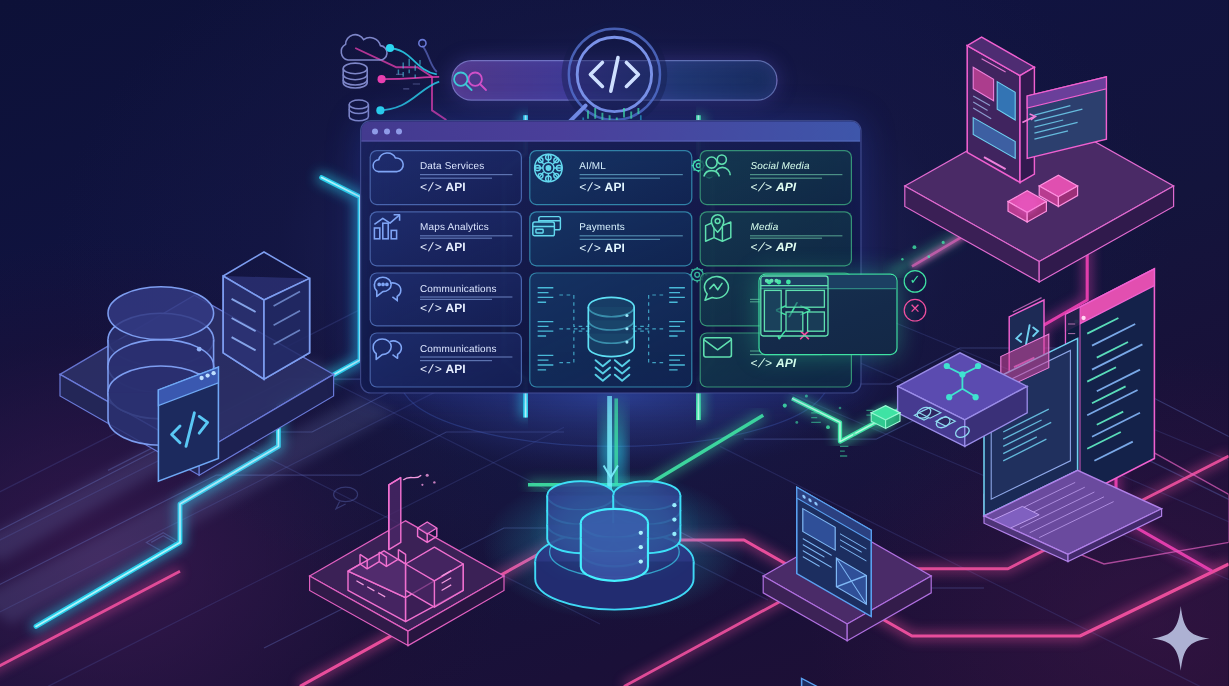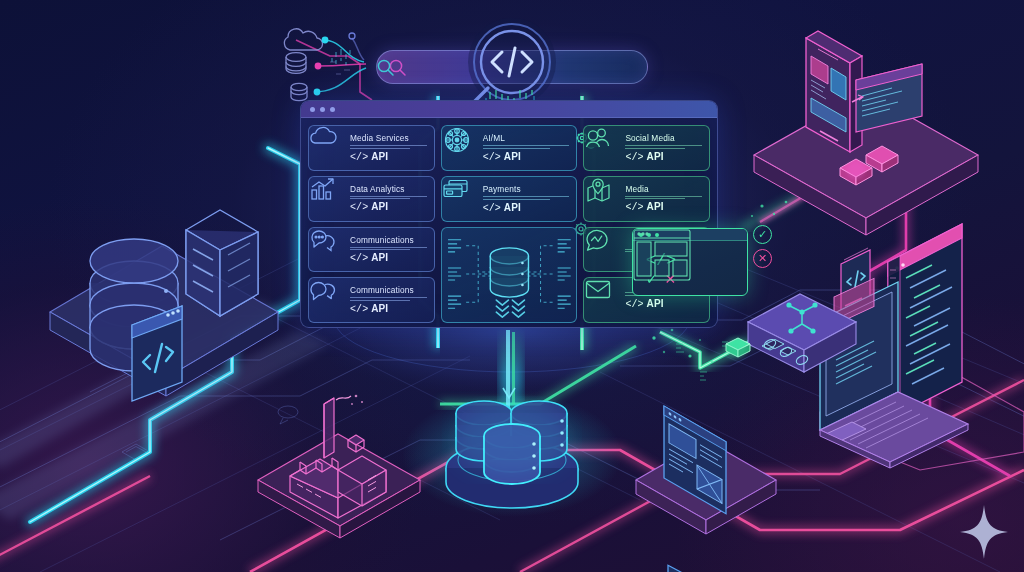--- a/index.html
+++ b/index.html
@@ -56,21 +56,21 @@
     border: 1px solid rgba(110,150,230,0.55);
     background: linear-gradient(155deg, rgba(32,48,115,0.80), rgba(22,33,88,0.72));
     padding: 5px 7px 5px 6px;
     display: flex; align-items: center; gap: 5px;
     flex: 1;
     min-height: 0;
   }
   .card.cyan { border-color: rgba(70,190,220,0.60);
     background: linear-gradient(155deg, rgba(22,56,104,0.82), rgba(16,40,84,0.74)); }
   .card.green { border-color: rgba(80,215,150,0.58);
-    background: linear-gradient(155deg, rgba(20,62,80,0.80), rgba(16,46,70,0.72)); }
+    background: linear-gradient(155deg, rgba(20,62,80,0.80), rgba(16,46,70,0.72)); font-style: italic; }
   .card .ico { flex: 0 0 30px; height: 30px; display: flex; align-items: center; justify-content: center; }
   .card .txt { flex: 1; display: flex; flex-direction: column; gap: 2px; min-width: 0; }
   .card .title {
     font-size: 8.3px; color: #dce6ff; letter-spacing: .15px; white-space: nowrap;
   }
   .card.cyan .title { color: #d8f2ff; }
   .card.green .title { color: #d8ffee; }
   .rules { display: flex; flex-direction: column; gap: 1.5px; }
   .rule { height: 1px; background: rgba(150,180,245,0.55); }
   .rule.r2 { width: 78%; }
@@ -417,21 +417,21 @@
     <div class="panel-body">
 
       <div class="col">
         <div class="card">
           <span class="ico">
             <svg width="28" height="22" viewBox="0 0 28 22">
               <path d="M6 17 a5 5 0 0 1 0.6 -9.9 a7.5 7.5 0 0 1 14 -1.4 a5 5 0 0 1 1.4 11.3 z" fill="none" stroke="#7fa5f5" stroke-width="1.3" stroke-linejoin="round"></path>
             </svg>
           </span>
           <span class="txt">
-            <span class="title">Media Services</span>
+            <span class="title">Data Services</span>
             <span class="rules">
                 <i class="rule"></i>
                 <i class="rule r2"></i>
               </span>
             <span class="apitag"><span class="ang">&lt;/&gt;</span>&nbsp;<span>API</span></span>
           </span>
         </div>
 
         <div class="card">
           <span class="ico">
@@ -439,21 +439,21 @@
               <g fill="none" stroke="#7fa5f5" stroke-width="1.3">
                 <rect x="3" y="13" width="4.5" height="9"></rect>
                 <rect x="10" y="9" width="4.5" height="13"></rect>
                 <rect x="17" y="15" width="4.5" height="7"></rect>
                 <path d="M3 10 L10 5 L16 9 L24 2" stroke-linejoin="round"></path>
                 <path d="M19 2 h5 v5" stroke-linejoin="round"></path>
               </g>
             </svg>
           </span>
           <span class="txt">
-            <span class="title">Data Analytics</span>
+            <span class="title">Maps Analytics</span>
             <span class="rules">
                 <i class="rule"></i>
                 <i class="rule r2"></i>
               </span>
             <span class="apitag"><span class="ang">&lt;/&gt;</span>&nbsp;<span>API</span></span>
           </span>
         </div>
 
         <div class="card">
           <span class="ico">

